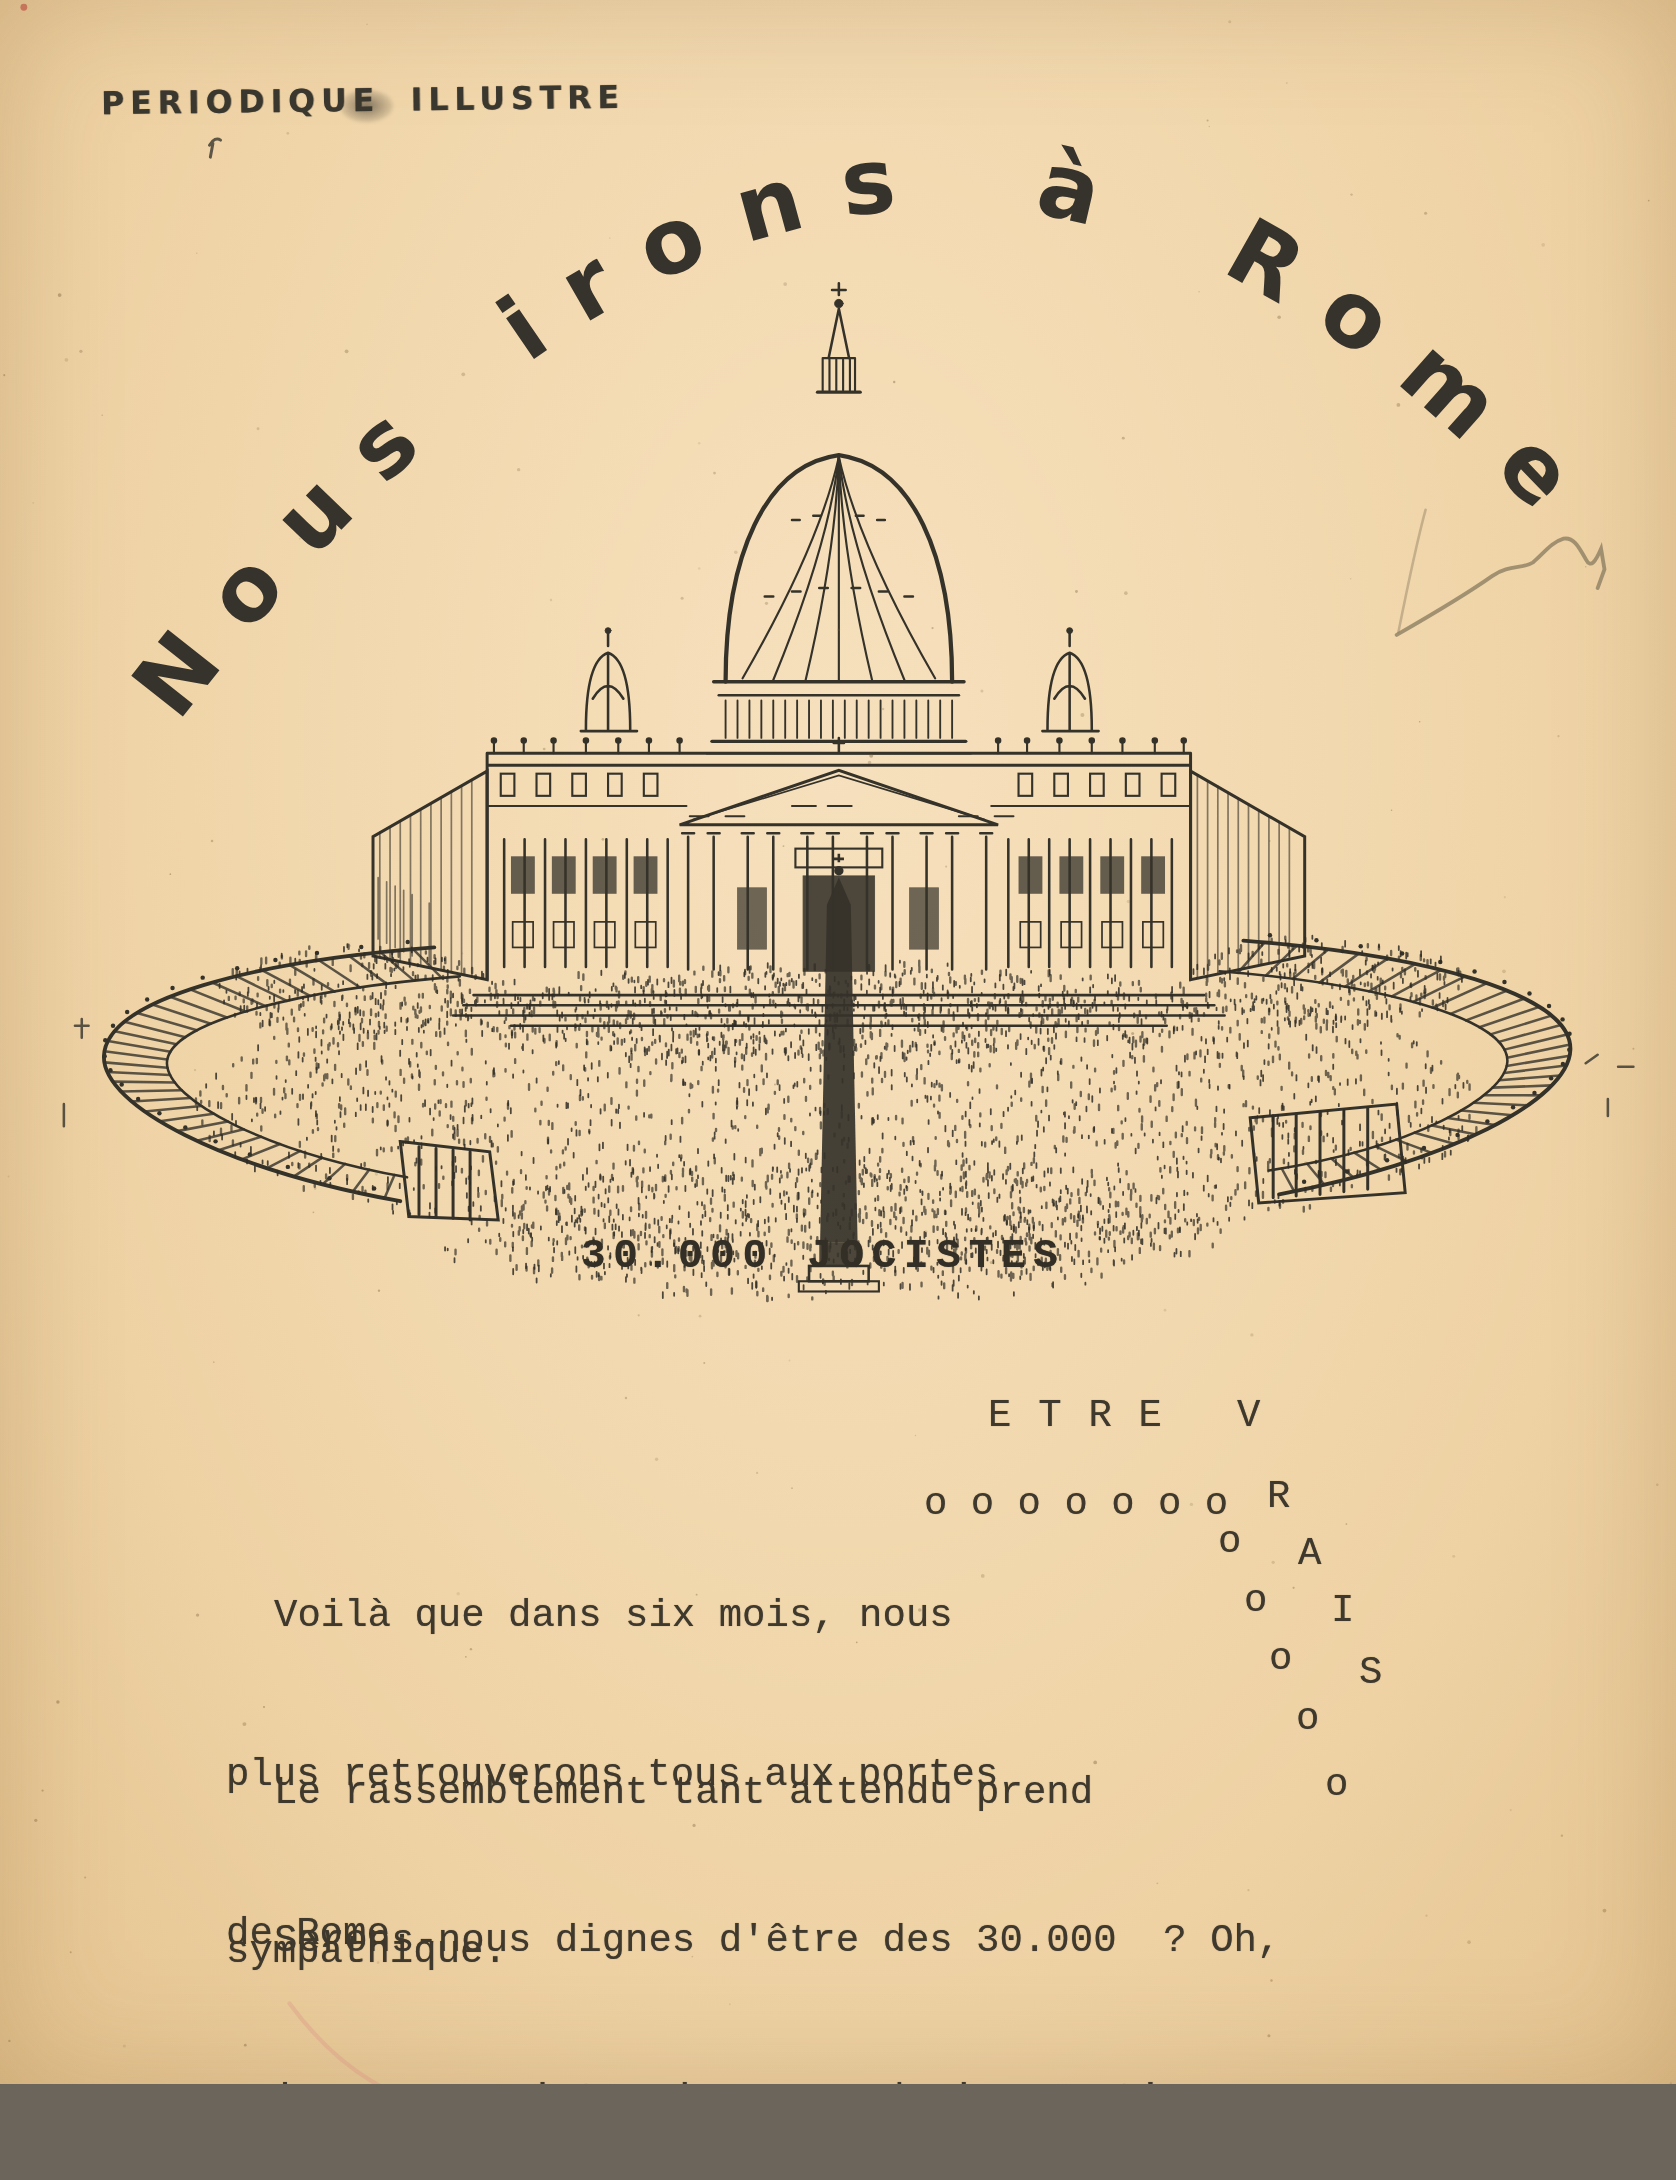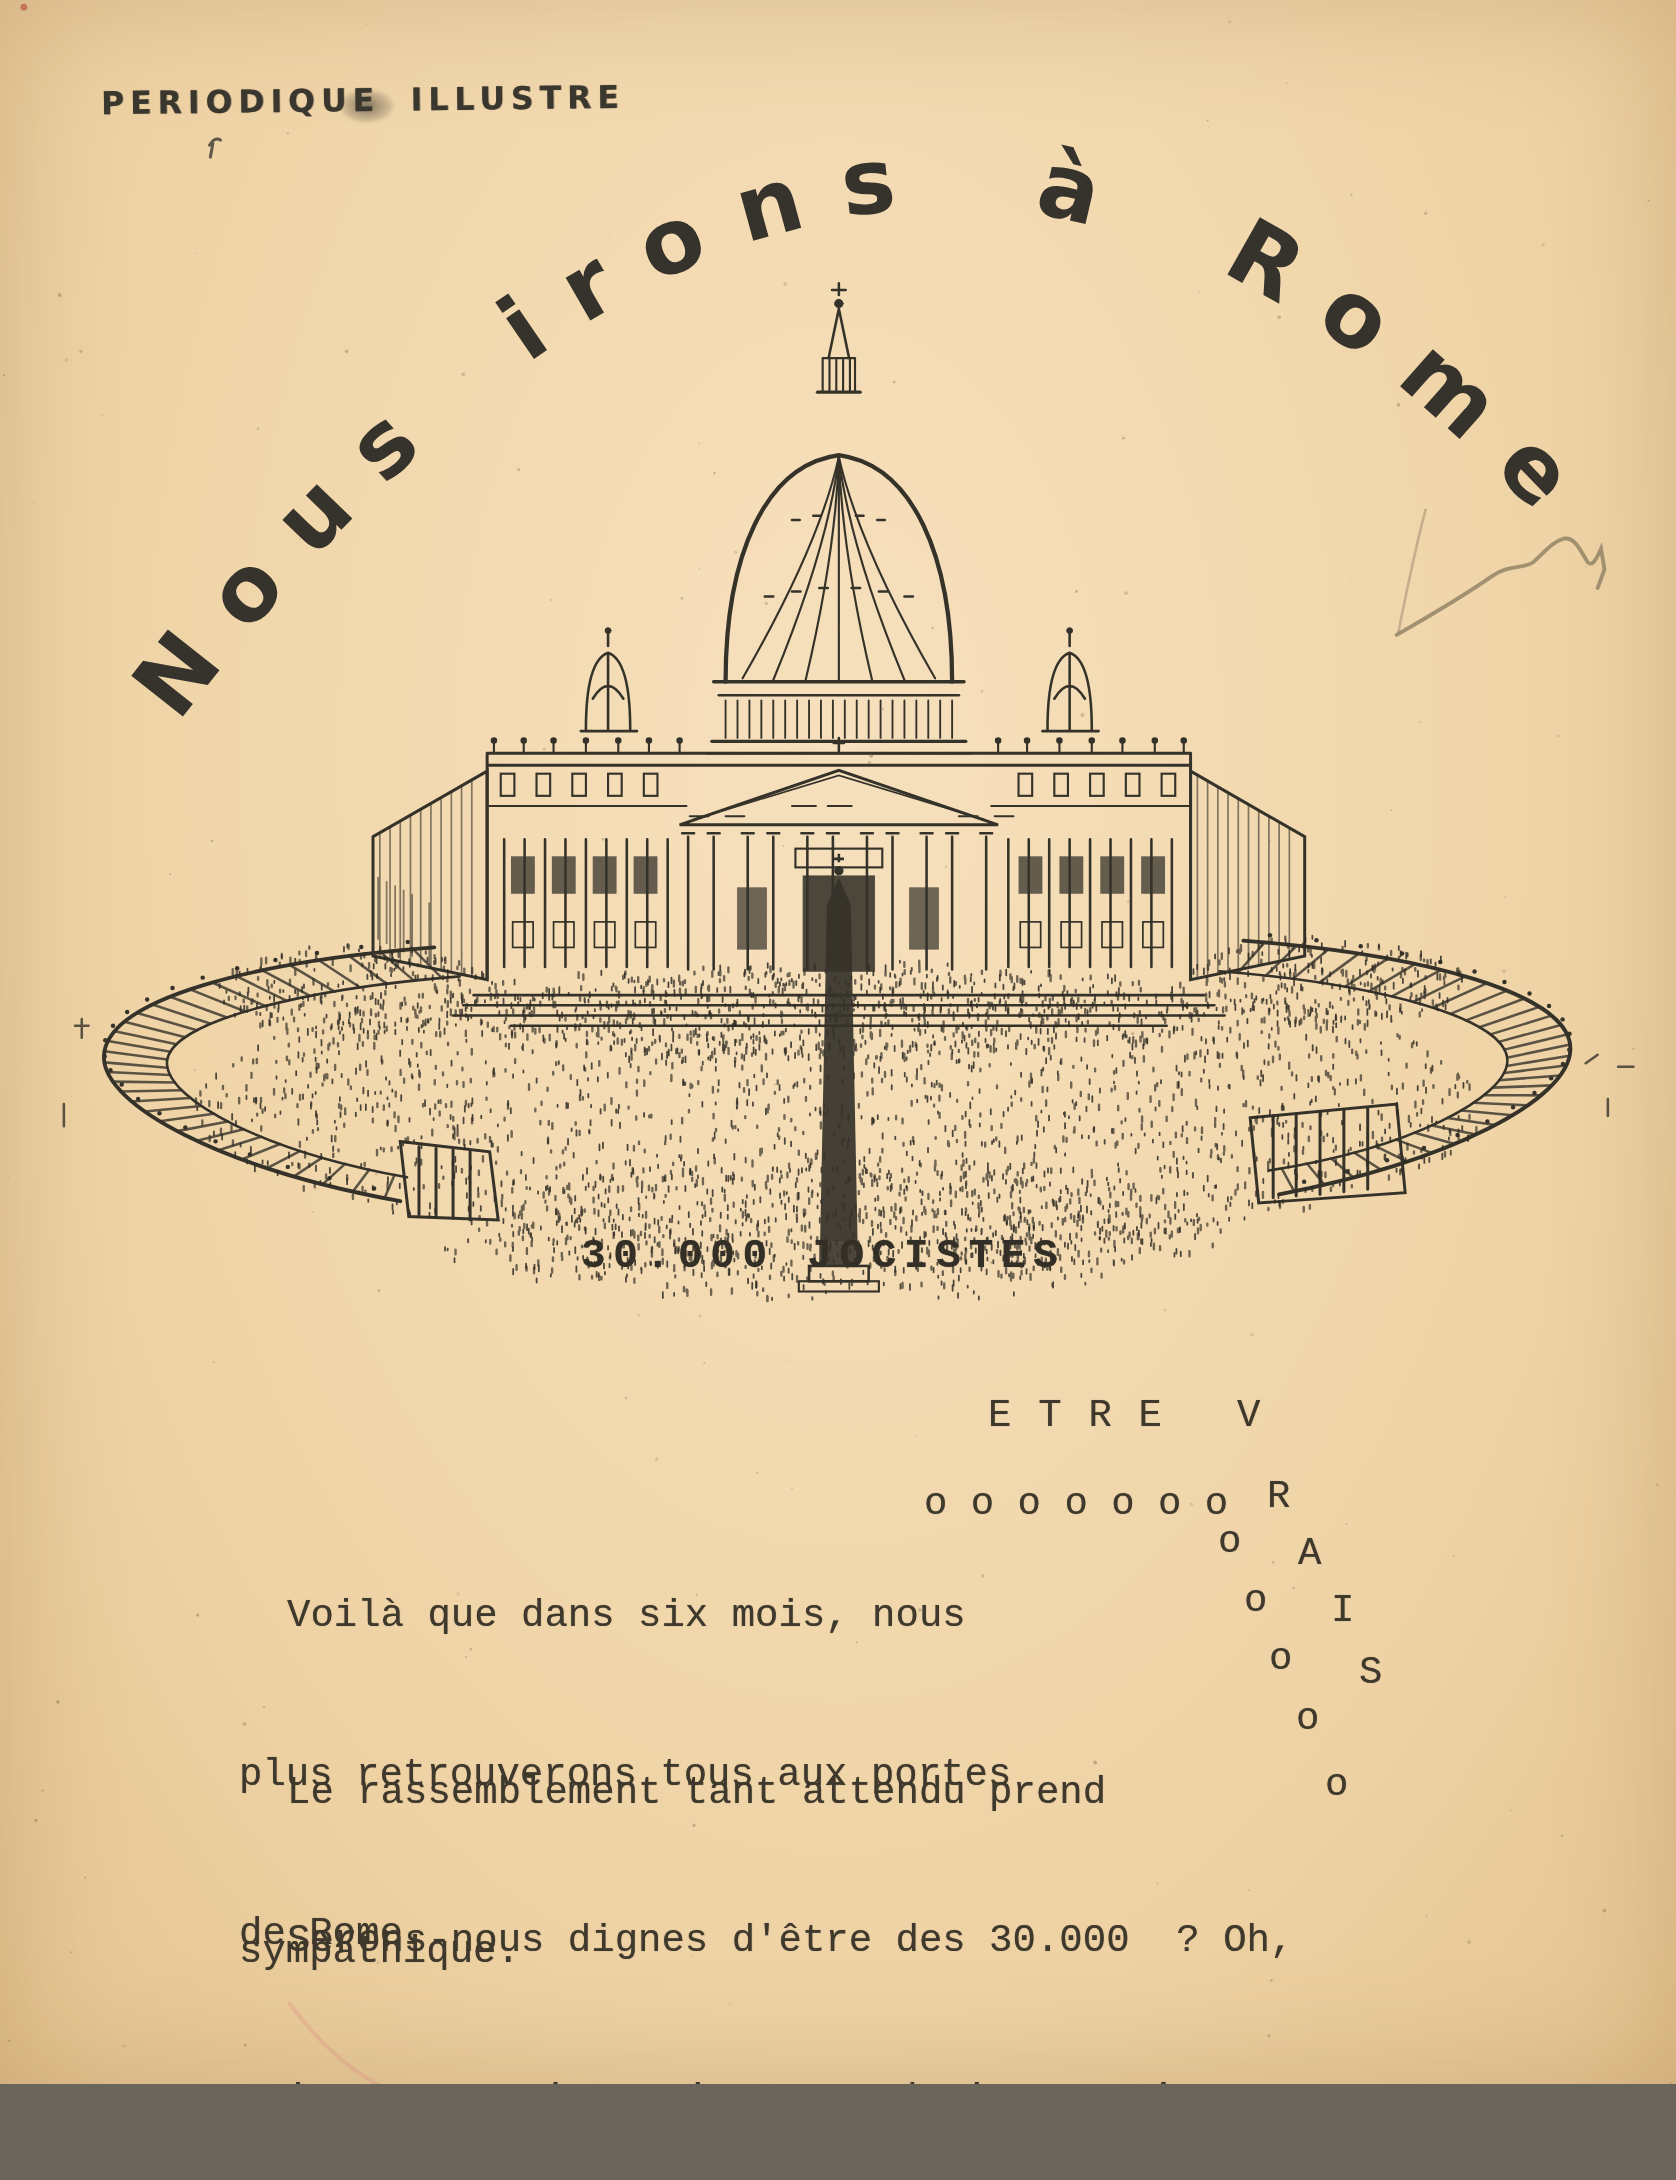--- a/index.html
+++ b/index.html
@@ -28,21 +28,21 @@
   .title-svg{left:0;top:0;width:1676px;height:937px;overflow:visible;}
   .title-text{
     font-family:"DejaVu Sans", sans-serif;font-weight:bold;font-size:106px;
     letter-spacing:44px;word-spacing:34px;fill:#2b2925;opacity:.94;
   }
   
   .tw{
     font-family:"Liberation Mono", monospace;font-size:39px;line-height:53px;
     color:#3e382d;white-space:pre;text-shadow:0 0 0.9px rgba(62,54,40,.65);
   }
-  .para{position:absolute;left:239px;}
+  .para{position:absolute;left:226px;}
   .line{height:53px;}
   .line.first{padding-left:48px;}
   .caption{
     left:581px;top:1233px;
     font-family:"Liberation Mono", monospace;font-weight:bold;font-size:41px;
     letter-spacing:7.7px;color:#332f26;text-shadow:0 0 0.9px rgba(50,45,35,.7);
     white-space:pre;
   }
   .wa{position:absolute;font-family:"Liberation Mono", monospace;font-size:39px;color:#3e382d;
       text-shadow:0 0 0.9px rgba(62,54,40,.6);white-space:pre;}

